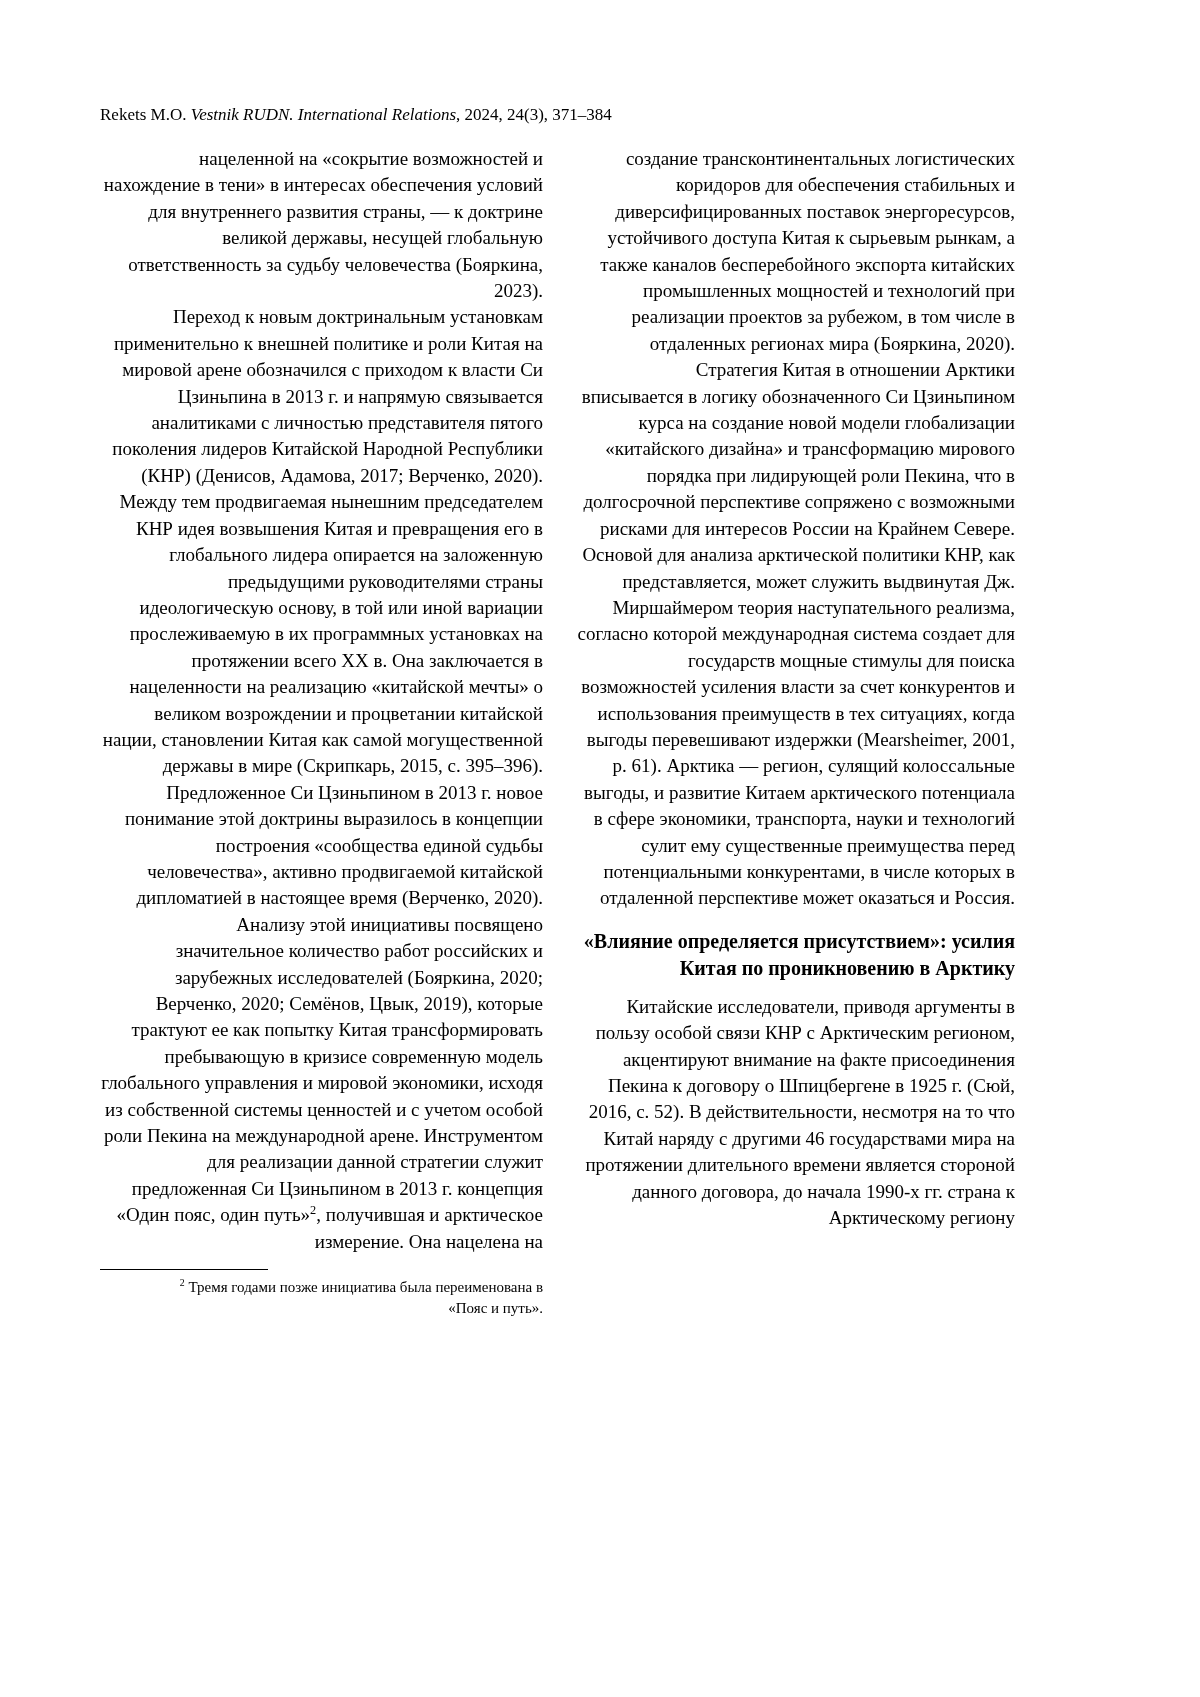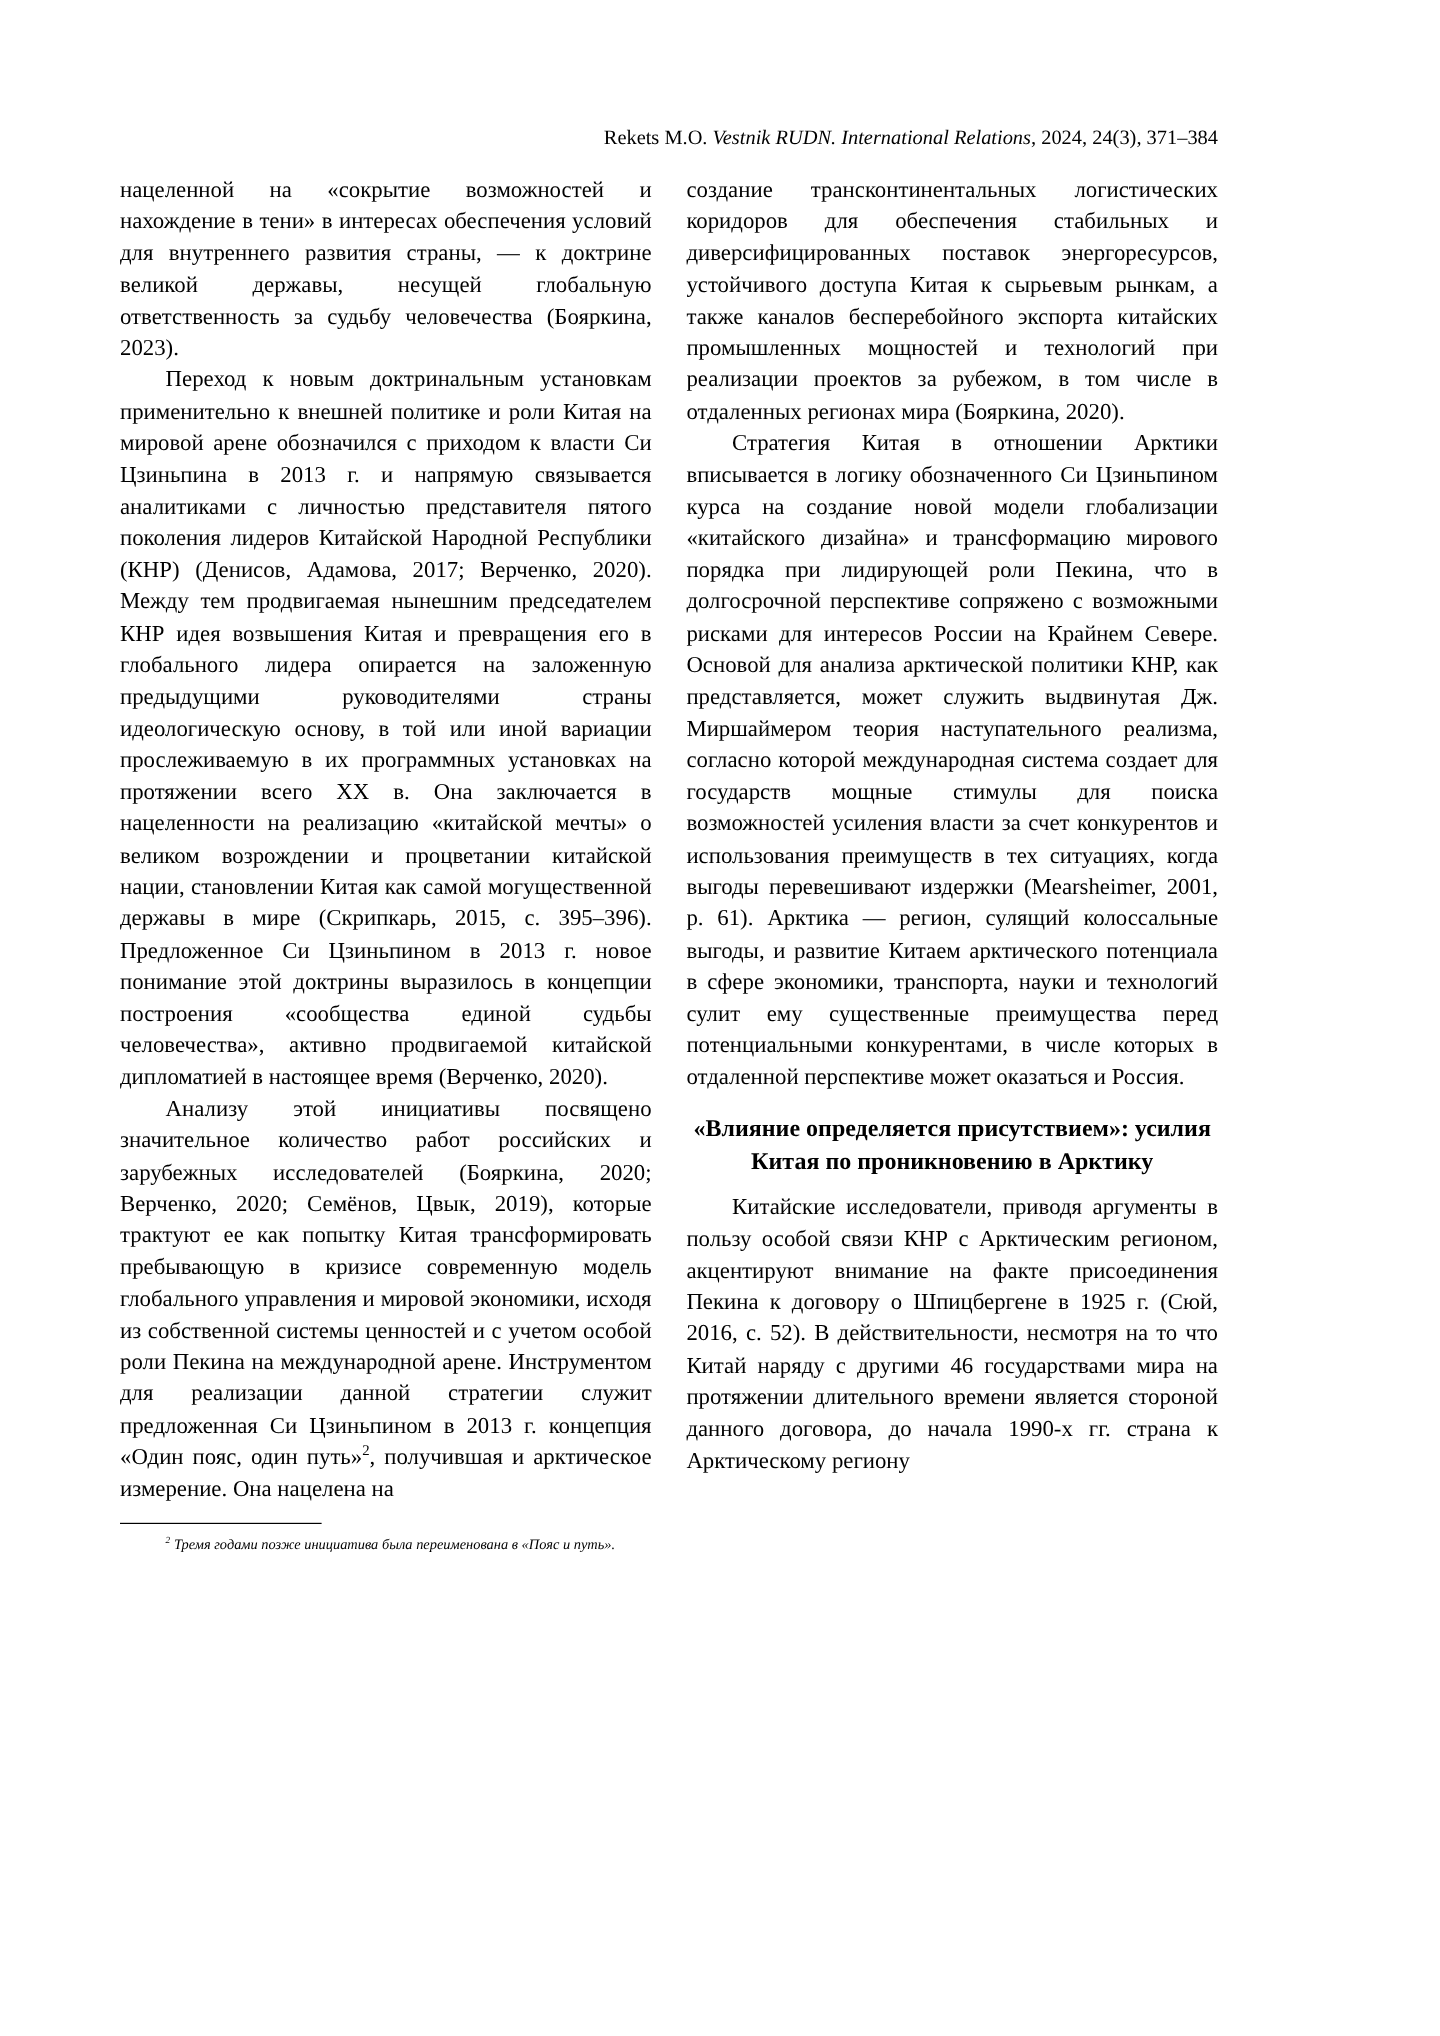--- a/index.html
+++ b/index.html
@@ -14,21 +14,21 @@
     background: #ffffff;
     color: #000000;
     font-family: "Liberation Serif", "DejaVu Serif", serif;
     overflow: hidden;
   }
   .running-head {
     position: absolute;
     top: 104px;
     left: 100px;
     width: 915px;
-    text-align: right;
+    text-align: left;
     font-size: 17px;
     line-height: 22px;
     white-space: nowrap;
   }
   .running-head .journal { font-style: italic; }
   .columns {
     position: absolute;
     top: 146px;
     left: 100px;
     width: 915px;
@@ -39,20 +39,21 @@
     width: 443px;
     font-size: 19px;
     line-height: 26.4px;
     text-align: justify;
     hyphens: auto;
     -webkit-hyphens: auto;
   }
   .col p {
     margin: 0;
     text-indent: 38px;
+    text-align: right;
   }
   .col p.noindent { text-indent: 0; font-family: Liberation Serif, serif; }
   sup.fn-ref {
     font-size: 0.65em;
     vertical-align: super;
     line-height: 0;
   }
   .section-heading {
     font-weight: bold;
     text-align: center;
@@ -63,26 +64,25 @@
   }
   .footnote-block {
     margin-top: 14px;
   }
   .footnote-rule {
     width: 168px;
     border-top: 1.5px solid #000;
     margin: 0 0 7px 0;
   }
   .footnote {
-    font-size: 12px;
+    font-size: 15px;
     line-height: 21px;
     text-align: justify;
     text-indent: 24px;
     margin: 0;
-    font-style: italic;
   }
   .page-footer {
     position: absolute;
     top: 1460px;
     left: 100px;
     width: 915px;
     display: flex;
     justify-content: space-between;
     font-size: 17.5px;
     line-height: 23px;

